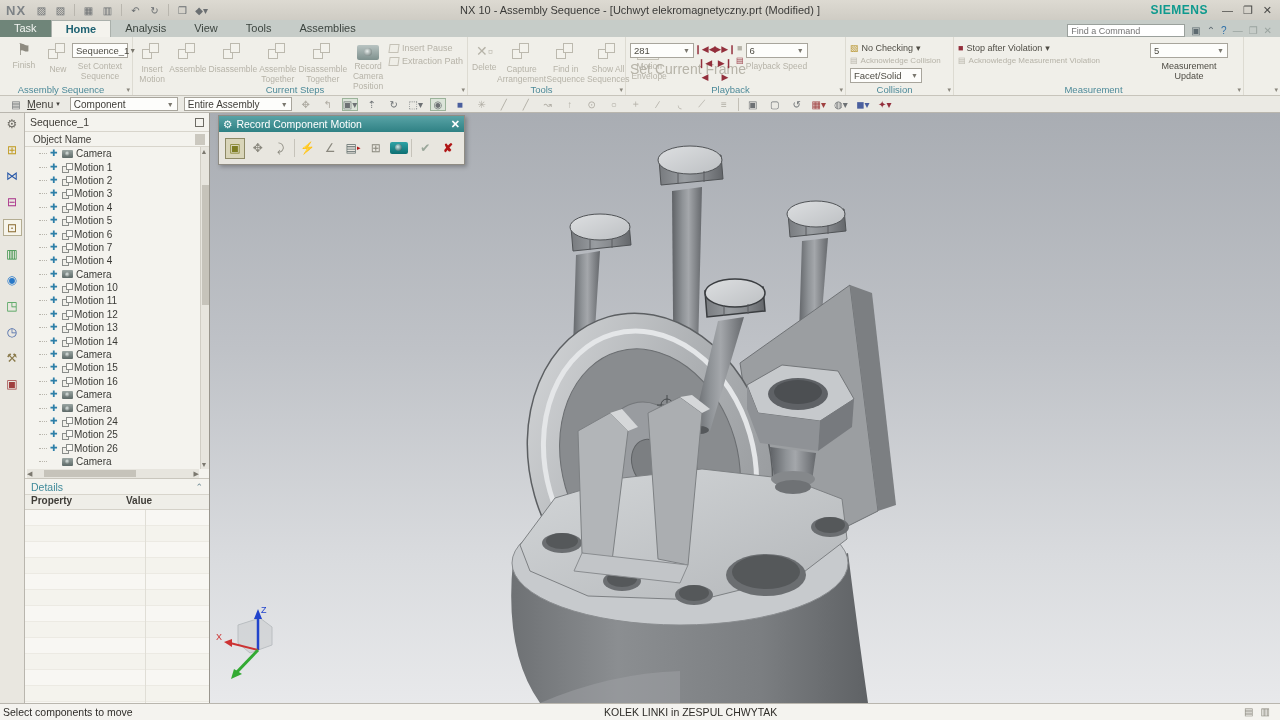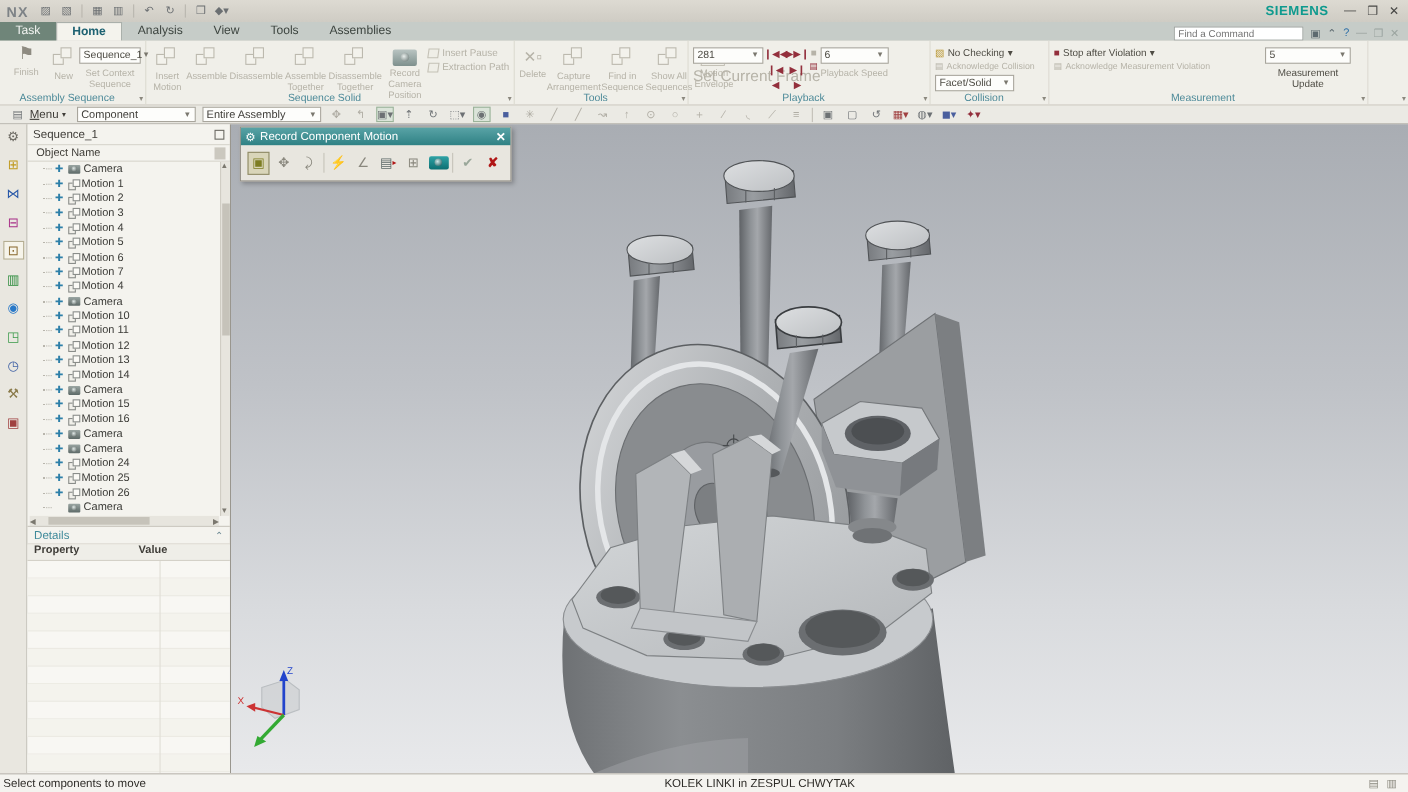--- a/index.html
+++ b/index.html
@@ -154,20 +154,21 @@
       <span class="sep"></span>
       <span class="qi">▦</span>
       <span class="qi">▥</span>
       <span class="sep"></span>
       <span class="qi">↶</span>
       <span class="qi">↻</span>
       <span class="sep"></span>
       <span class="qi">❒</span>
       <span class="qi">◆▾</span>
     </div>
+    <span class="win-title">NX 10 - Assembly Sequence - [Uchwyt elekromagnetyczny.prt (Modified) ]</span>
     <span class="brand">SIEMENS</span>
     <div class="winbtns">
       <span>—</span>
       <span>❐</span>
       <span>✕</span>
     </div>
   </div>
 
   <div class="tabrow">
     <div class="tab task">
@@ -269,21 +270,21 @@
       <div class="smallcol">
         <div class="sbtn">
           <span class="ic-env" style="width:10px;height:9px;margin:0;"></span>
           <span>Insert Pause</span>
         </div>
         <div class="sbtn">
           <span class="ic-env" style="width:10px;height:9px;margin:0;"></span>
           <span>Extraction Path</span>
         </div>
       </div>
-      <span class="glabel">Sequence Solid</span>
+      <span class="glabel">Current Steps</span>
       <span class="glauncher">▾</span>
     </div>
 
     <div class="rgroup" style="width:158px;">
       <div class="btn" style="width:30px;">
         <span class="ic ic-x">✕▫</span>
         <span>Delete</span>
       </div>
       <div class="btn">
         <span class="ic ic-cubes">

